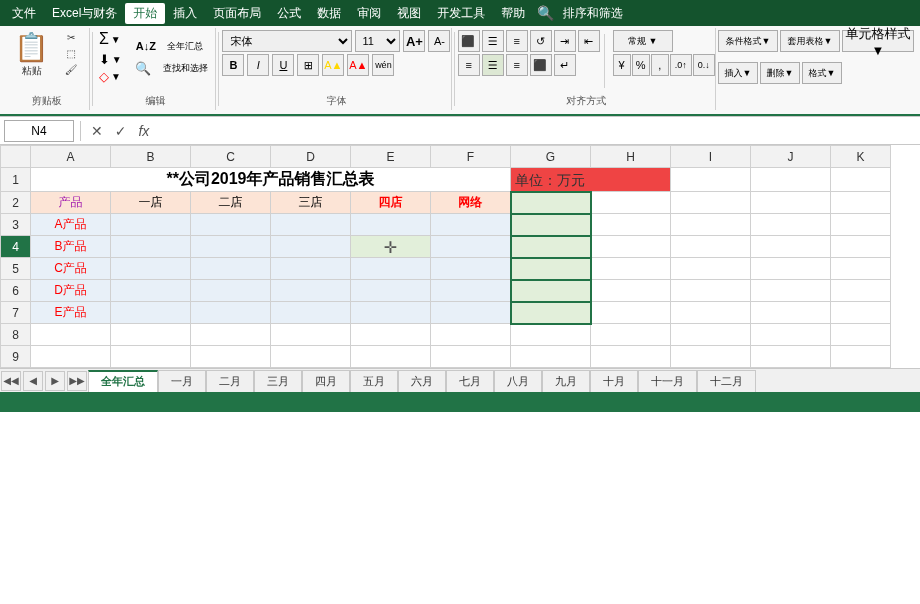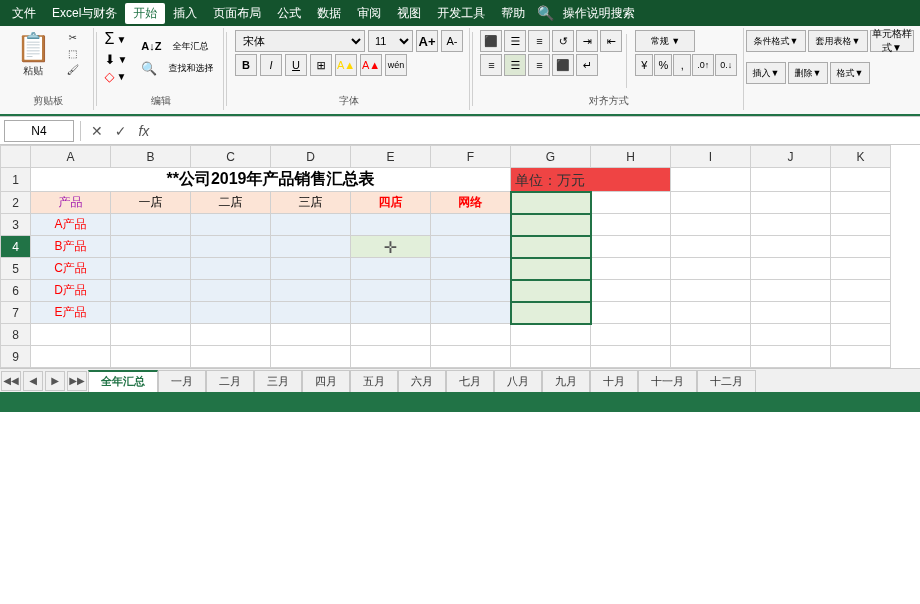--- a/index.html
+++ b/index.html
@@ -93,21 +93,21 @@
   <span class="menu-item active">开始</span>
   <span class="menu-item">插入</span>
   <span class="menu-item">页面布局</span>
   <span class="menu-item">公式</span>
   <span class="menu-item">数据</span>
   <span class="menu-item">审阅</span>
   <span class="menu-item">视图</span>
   <span class="menu-item">开发工具</span>
   <span class="menu-item">帮助</span>
   <span style="margin-left:4px; color:#fff; font-size:14px;">🔍</span>
-  <span class="menu-item">操作说明搜索</span>
+  <span class="menu-item">排序和筛选</span>
 </div>
 
 <div class="ribbon">
   <div class="ribbon-content">
 
     <div class="ribbon-group">
       <div class="ribbon-group-content">
         <div class="clipboard-group">
           <div class="clipboard-left">
             <div class="ribbon-large-btn">
@@ -230,21 +230,21 @@
         </div>
       </div>
       <div class="ribbon-group-label">对齐方式</div>
     </div>
 
     <div style="flex:1;"></div>
     <div style="display:flex; flex-direction:column; justify-content:flex-start; padding:2px; gap:10px;">
       <div style="display:flex; gap:2px;">
         <button class="small-btn" style="width:60px; font-size:9px;">条件格式▼</button>
         <button class="small-btn" style="width:60px; font-size:9px;">套用表格▼</button>
-        <button class="small-btn" style="width:44px; font-size:10px;">单元格样式▼</button>
+        <button class="small-btn" style="width:72px; font-size:13px;">单元格样式▼</button>
       </div>
       <div style="display:flex; gap:2px;">
         <button class="small-btn" style="width:40px; font-size:9px;">插入▼</button>
         <button class="small-btn" style="width:40px; font-size:9px;">删除▼</button>
         <button class="small-btn" style="width:40px; font-size:9px;">格式▼</button>
       </div>
     </div>
   </div>
 </div>
 

